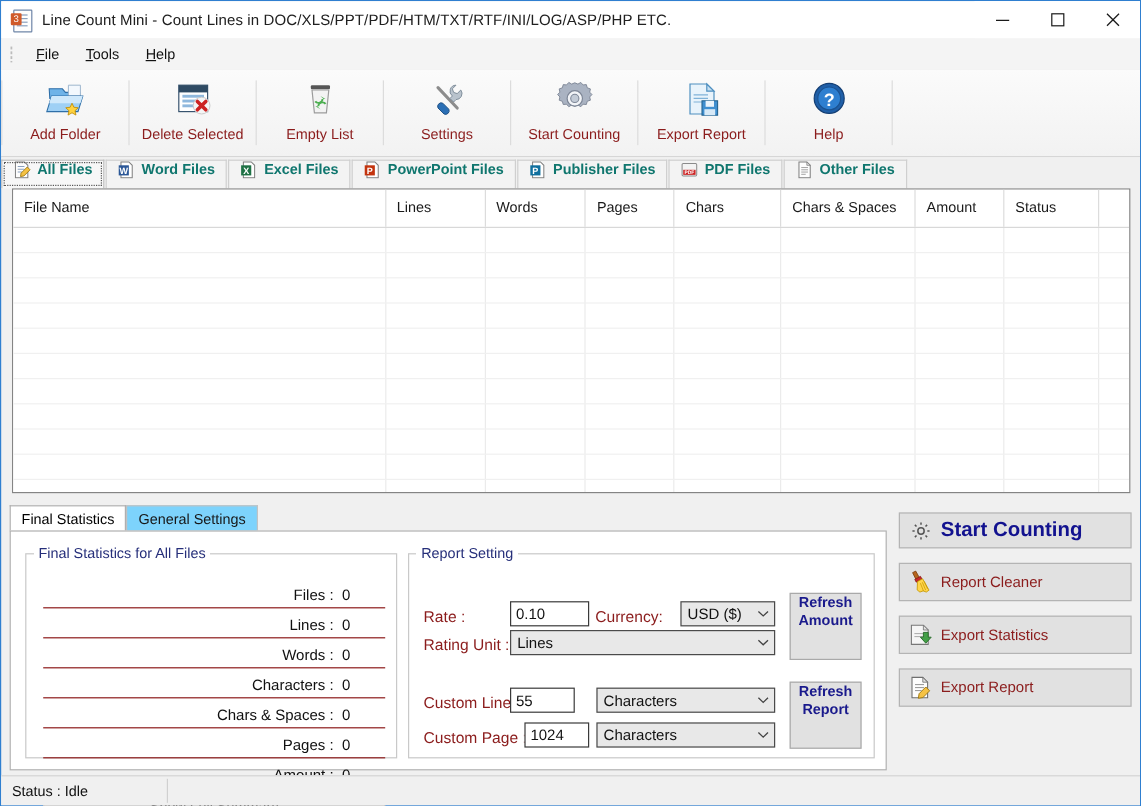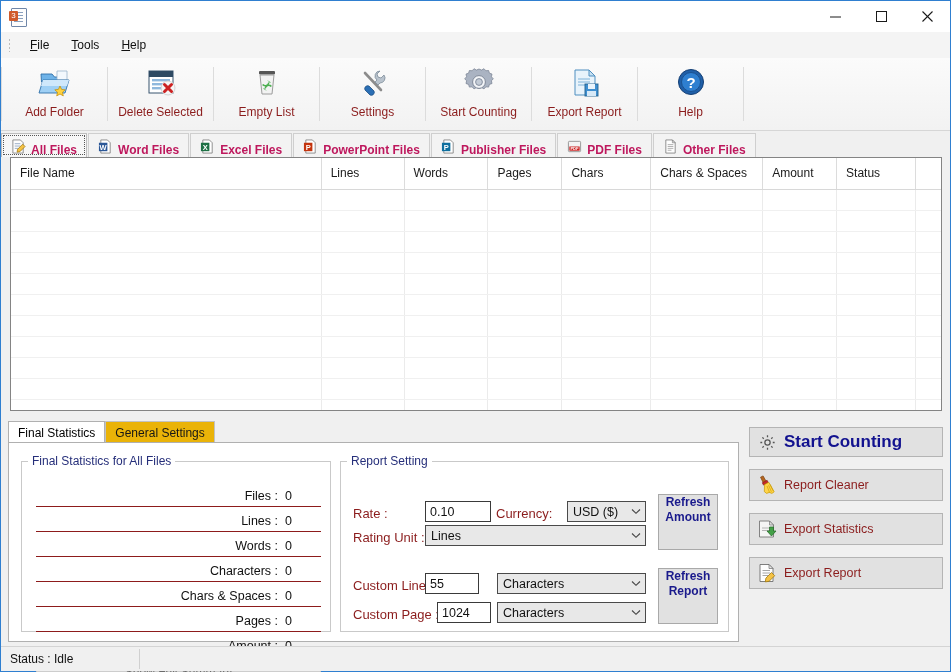--- a/index.html
+++ b/index.html
@@ -79,22 +79,22 @@
     font-size:12px;color:#8b1c1c;margin-top:2px;white-space:nowrap;
   }
   .tsep{width:1px;margin:9px 0;background:#dcdcdc;}
 
   
   .ftabs{
     position:absolute;left:0;top:130px;width:949px;height:26px;
     background:#f0f0f0;display:flex;align-items:flex-end;
   }
   .ftab{
-    height:24px;display:flex;align-items:flex-end;gap:5px;
-    padding:0 9px;font-size:12px;font-weight:bold;color:#be185d;
+    height:24px;display:flex;align-items:flex-start;gap:5px;
+    padding:0 9px;font-size:12px;font-weight:bold;color:#0f766e;
     background:#f3f3f3;border:1px solid #cfcfcf;border-bottom:none;
     margin-right:1px;box-sizing:border-box;white-space:nowrap;
   }
   .ftab.active{
     background:#f7f7f7;border-color:#bdbdbd;
     outline:1px dotted #555;outline-offset:-3px;
   }
 
   
   .grid{
@@ -112,21 +112,21 @@
   .grows{position:absolute;left:0;top:0;right:0;bottom:0;}
   .grow{height:20px;border-bottom:1px solid #f0f0f0;}
 
   
   .btabs{
     position:absolute;left:7px;top:420px;width:731px;height:221px;
   }
   .btab-strip{display:flex;align-items:flex-end;height:22px;}
   .btab{
     font-size:12px;color:#161616;padding:4px 9px 3px 9px;
-    border:1px solid #c2c2c2;border-bottom:none;background:#eab308;
+    border:1px solid #c2c2c2;border-bottom:none;background:#7dd3fc;
     box-sizing:border-box;height:22px;white-space:nowrap;
   }
   .btab.active{background:#fff;border-color:#b0b0b0;color:#000;}
   .btab-page{
     position:absolute;left:0;top:21px;width:731px;height:200px;
     background:#fff;border:1px solid #b0b0b0;box-sizing:border-box;
   }
 
   fieldset.grp{
     position:absolute;margin:0;padding:0;border:1px solid #c9c9c9;
@@ -200,20 +200,21 @@
 </head>
 <body>
 
 <div id="app">
 
   <div class="titlebar">
     <div class="title-ico">
       <div class="pg"></div>
         <div class="bdg">3</div>
     </div>
+    <div class="title-text">Line Count Mini - Count Lines in DOC/XLS/PPT/PDF/HTM/TXT/RTF/INI/LOG/ASP/PHP ETC.</div>
     <div class="wbtns">
       <div class="wbtn">
         <svg width="13" height="13" viewBox="0 0 13 13">
             <line x1="1" y1="7" x2="12" y2="7" stroke="#1a1a1a" stroke-width="1"></line>
           </svg>
       </div>
       <div class="wbtn">
         <svg width="13" height="13" viewBox="0 0 13 13">
             <rect x="1.5" y="1.5" width="10" height="10" fill="none" stroke="#1a1a1a" stroke-width="1"></rect>
           </svg>

